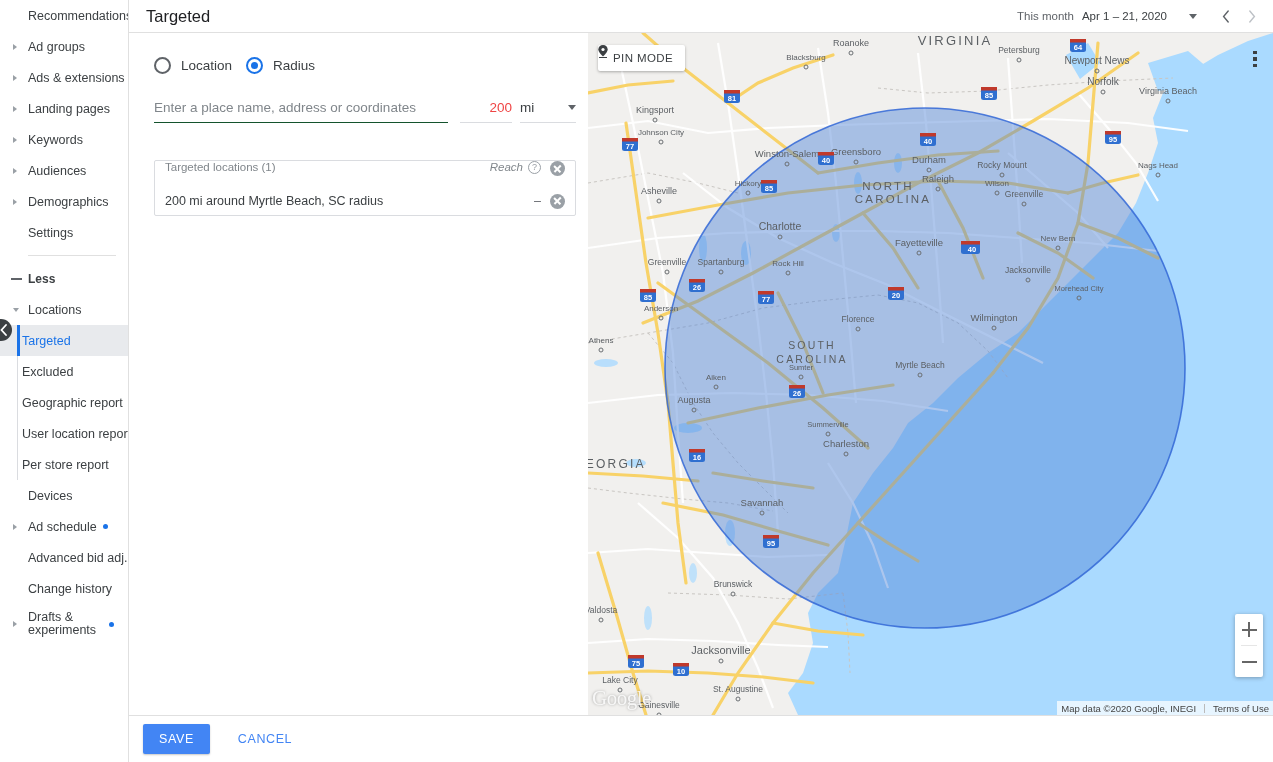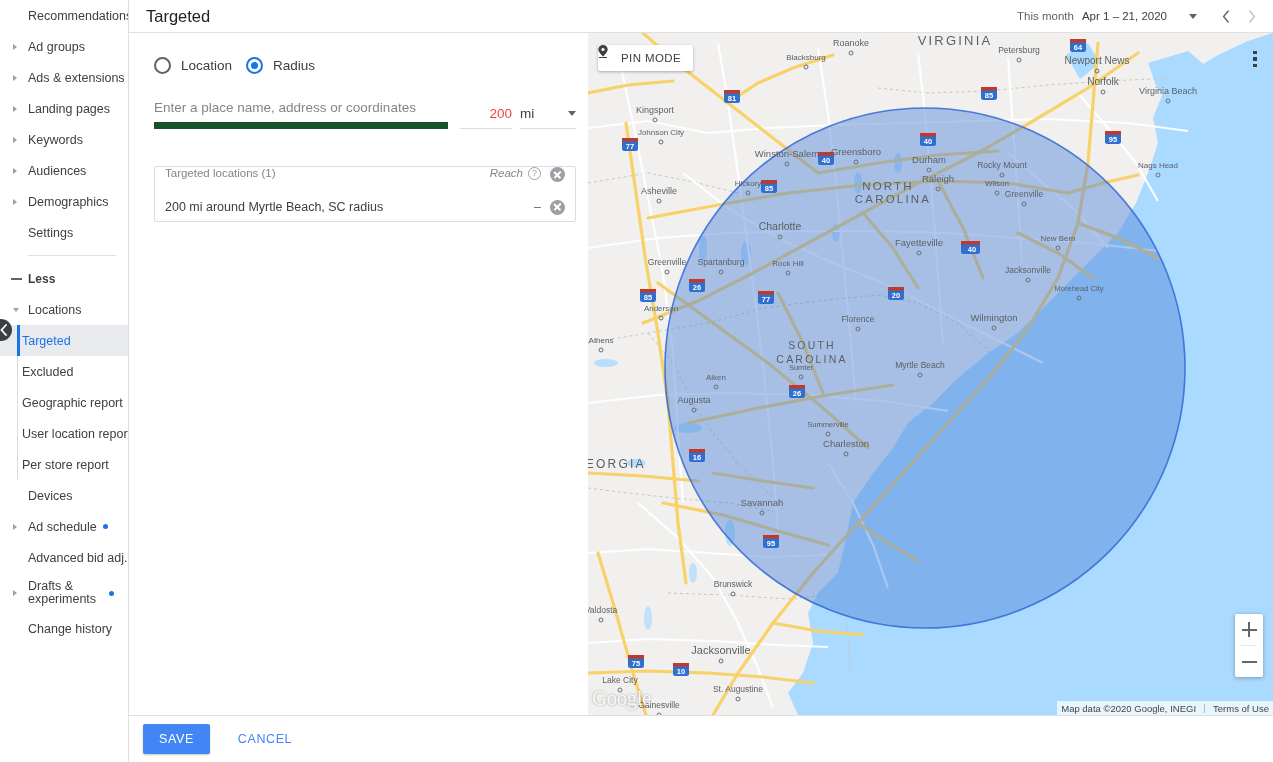--- a/index.html
+++ b/index.html
@@ -146,21 +146,21 @@
   }
   .radio .rlabel { margin-left: 10px; font-size: 13.5px; color: #3c4043; }
 
   .input-row {
     display: flex; align-items: flex-end;
     margin: 26px 0 0 18px; width: 422px;
   }
   .place-input {
     flex: 1 1 auto;
     border: none; outline: none;
-    border-bottom: 7px solid #14532d;
+    border-bottom: 1px solid #14532d;
     font-family: "Liberation Sans", sans-serif;
     font-size: 13.5px;
     color: #8b5cf6;
     padding: 0 0 7px 0;
     background: transparent;
   }
   .place-input::placeholder { color: #80868b; }
   .radius-num {
     width: 52px; border: none; outline: none;
     border-bottom: 1px solid #dadce0;
@@ -226,21 +226,21 @@
   
   .map {
     position: absolute; left: 588px; top: 33px;
     width: 685px; height: 682px;
     overflow: hidden;
     background: #f1f0ee;
   }
   .map svg { position: absolute; left: 0; top: 0; }
   .pin-mode {
     position: absolute; left: 10px; top: 12px;
-    height: 26px; padding: 0 12px 0 16px;
+    height: 26px; padding: 0 12px 0 8px;
     background: #fff; border-radius: 2px;
     box-shadow: 0 1px 3px rgba(0,0,0,.3);
     display: flex; align-items: center;
     font-size: 11.5px; letter-spacing: .4px;
     color: #3c4043; cursor: pointer; z-index: 3;
   }
   .pin-mode .pin-glyph { margin-right: 7px; display: flex; }
   .map-menu {
     position: absolute; right: 8px; top: 12px;
     width: 20px; height: 28px;
@@ -382,27 +382,27 @@
           <span class="lbl">Devices</span>
         </div>
         <div class="nav-item">
           <span class="caret"></span>
           <span class="lbl">Ad schedule</span>
           <span class="dot"></span>
         </div>
         <div class="nav-item">
           <span class="lbl">Advanced bid adj.</span>
         </div>
+        <div class="nav-item">
+          <span class="lbl">Change history</span>
+        </div>
         <div class="nav-item two-line" style="padding-right: 14px;">
           <span class="caret"></span>
           <span class="lbl">Drafts &amp; experiments</span>
           <span class="dot" style="margin-left: auto;"></span>
-        </div>
-        <div class="nav-item">
-          <span class="lbl">Change history</span>
         </div>
       </div>
   </div>
 
   <div class="collapse-btn">
     <svg width="9" height="12" viewBox="0 0 9 12">
       <path d="M7 1 L2.5 6 L7 11" stroke="#fff" stroke-width="1.8" fill="none" stroke-linecap="round"></path>
     </svg>
   </div>
 

